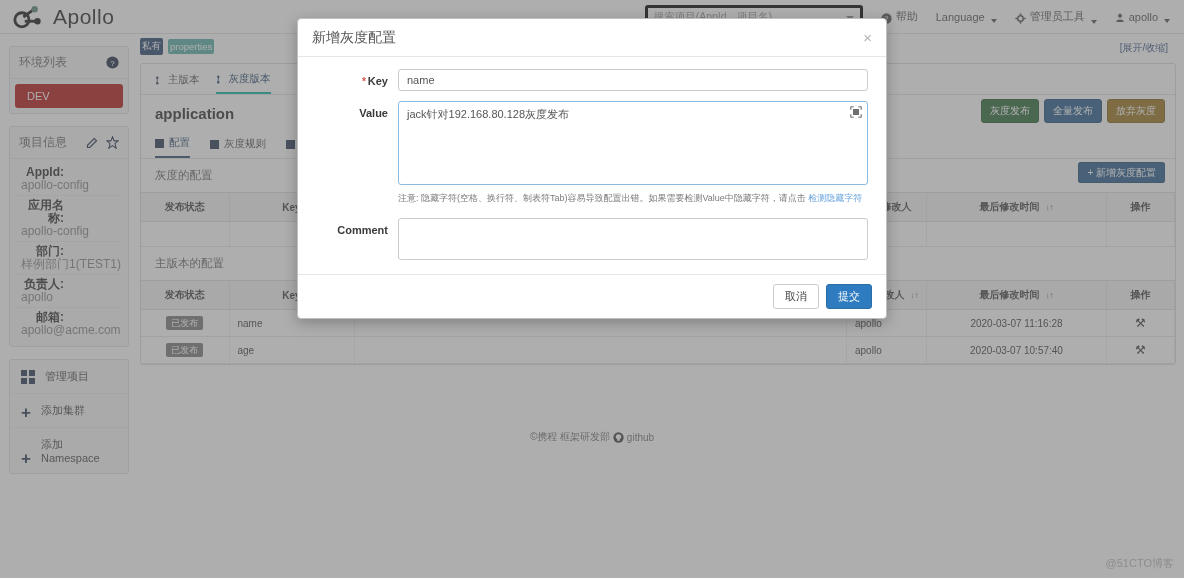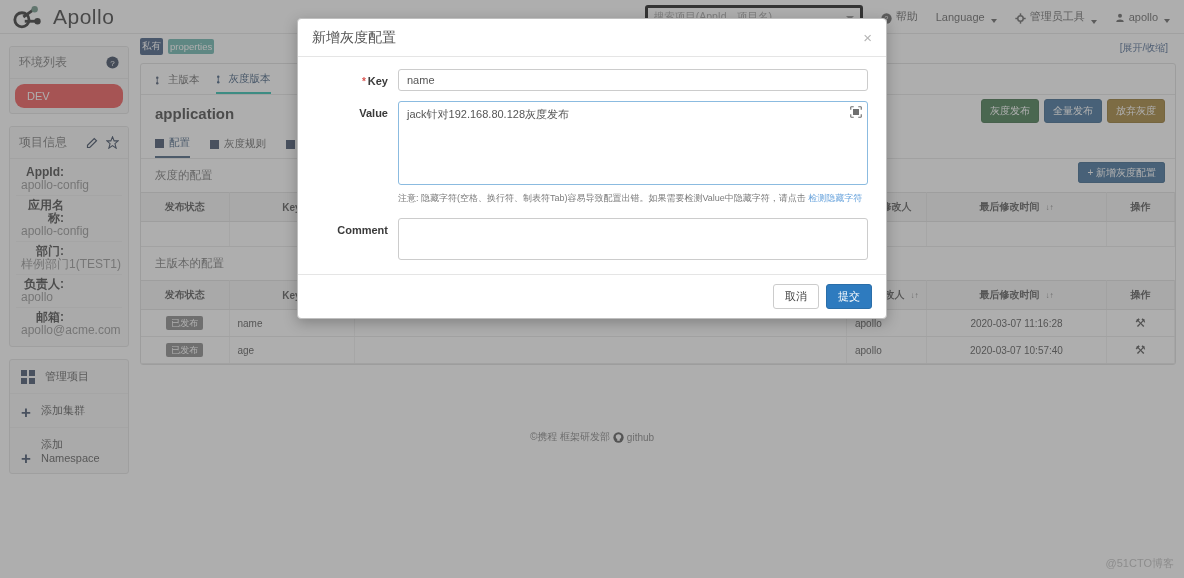--- a/index.html
+++ b/index.html
@@ -50,22 +50,22 @@
     background: #f7f7f7; border: 1px solid #e0e0e0; border-radius: 3px;
     margin-bottom: 12px; overflow: hidden;
   }
   .panel-head {
     display: flex; align-items: center; justify-content: space-between;
     padding: 7px 9px; font-size: 12px; color: #6b6b6b;
     border-bottom: 1px solid #e5e5e5; background: #f7f7f7;
   }
   .panel-head .icons { display: flex; gap: 8px; align-items: center; color: #3a4a63; }
   .env-item {
-    background: #ef4444; color: #fff; font-size: 11px;
-    padding: 6px 12px; margin: 5px; border-radius: 9px;
+    background: #b91c1c; color: #fff; font-size: 11px;
+    padding: 6px 12px; margin: 5px; border-radius: 3px;
   }
   .info-rows { padding: 4px 6px 6px 6px; }
   .info-row { display: flex; font-size: 12px; line-height: 13px; padding: 3px 0;
               border-bottom: 1px solid #ececec; flex-direction: column; }
   .info-row .k { width: 48px; text-align: right; color: #333; font-weight: bold; flex: none; }
   .info-row .v { padding-left: 5px; color: #8a8a8a; word-break: break-all; }
   .menu-panel .menu-item {
     display: flex; align-items: flex-end; gap: 10px; padding: 9px 11px;
     font-size: 11px; color: #4a4a4a; border-bottom: 1px solid #ececec;
   }

